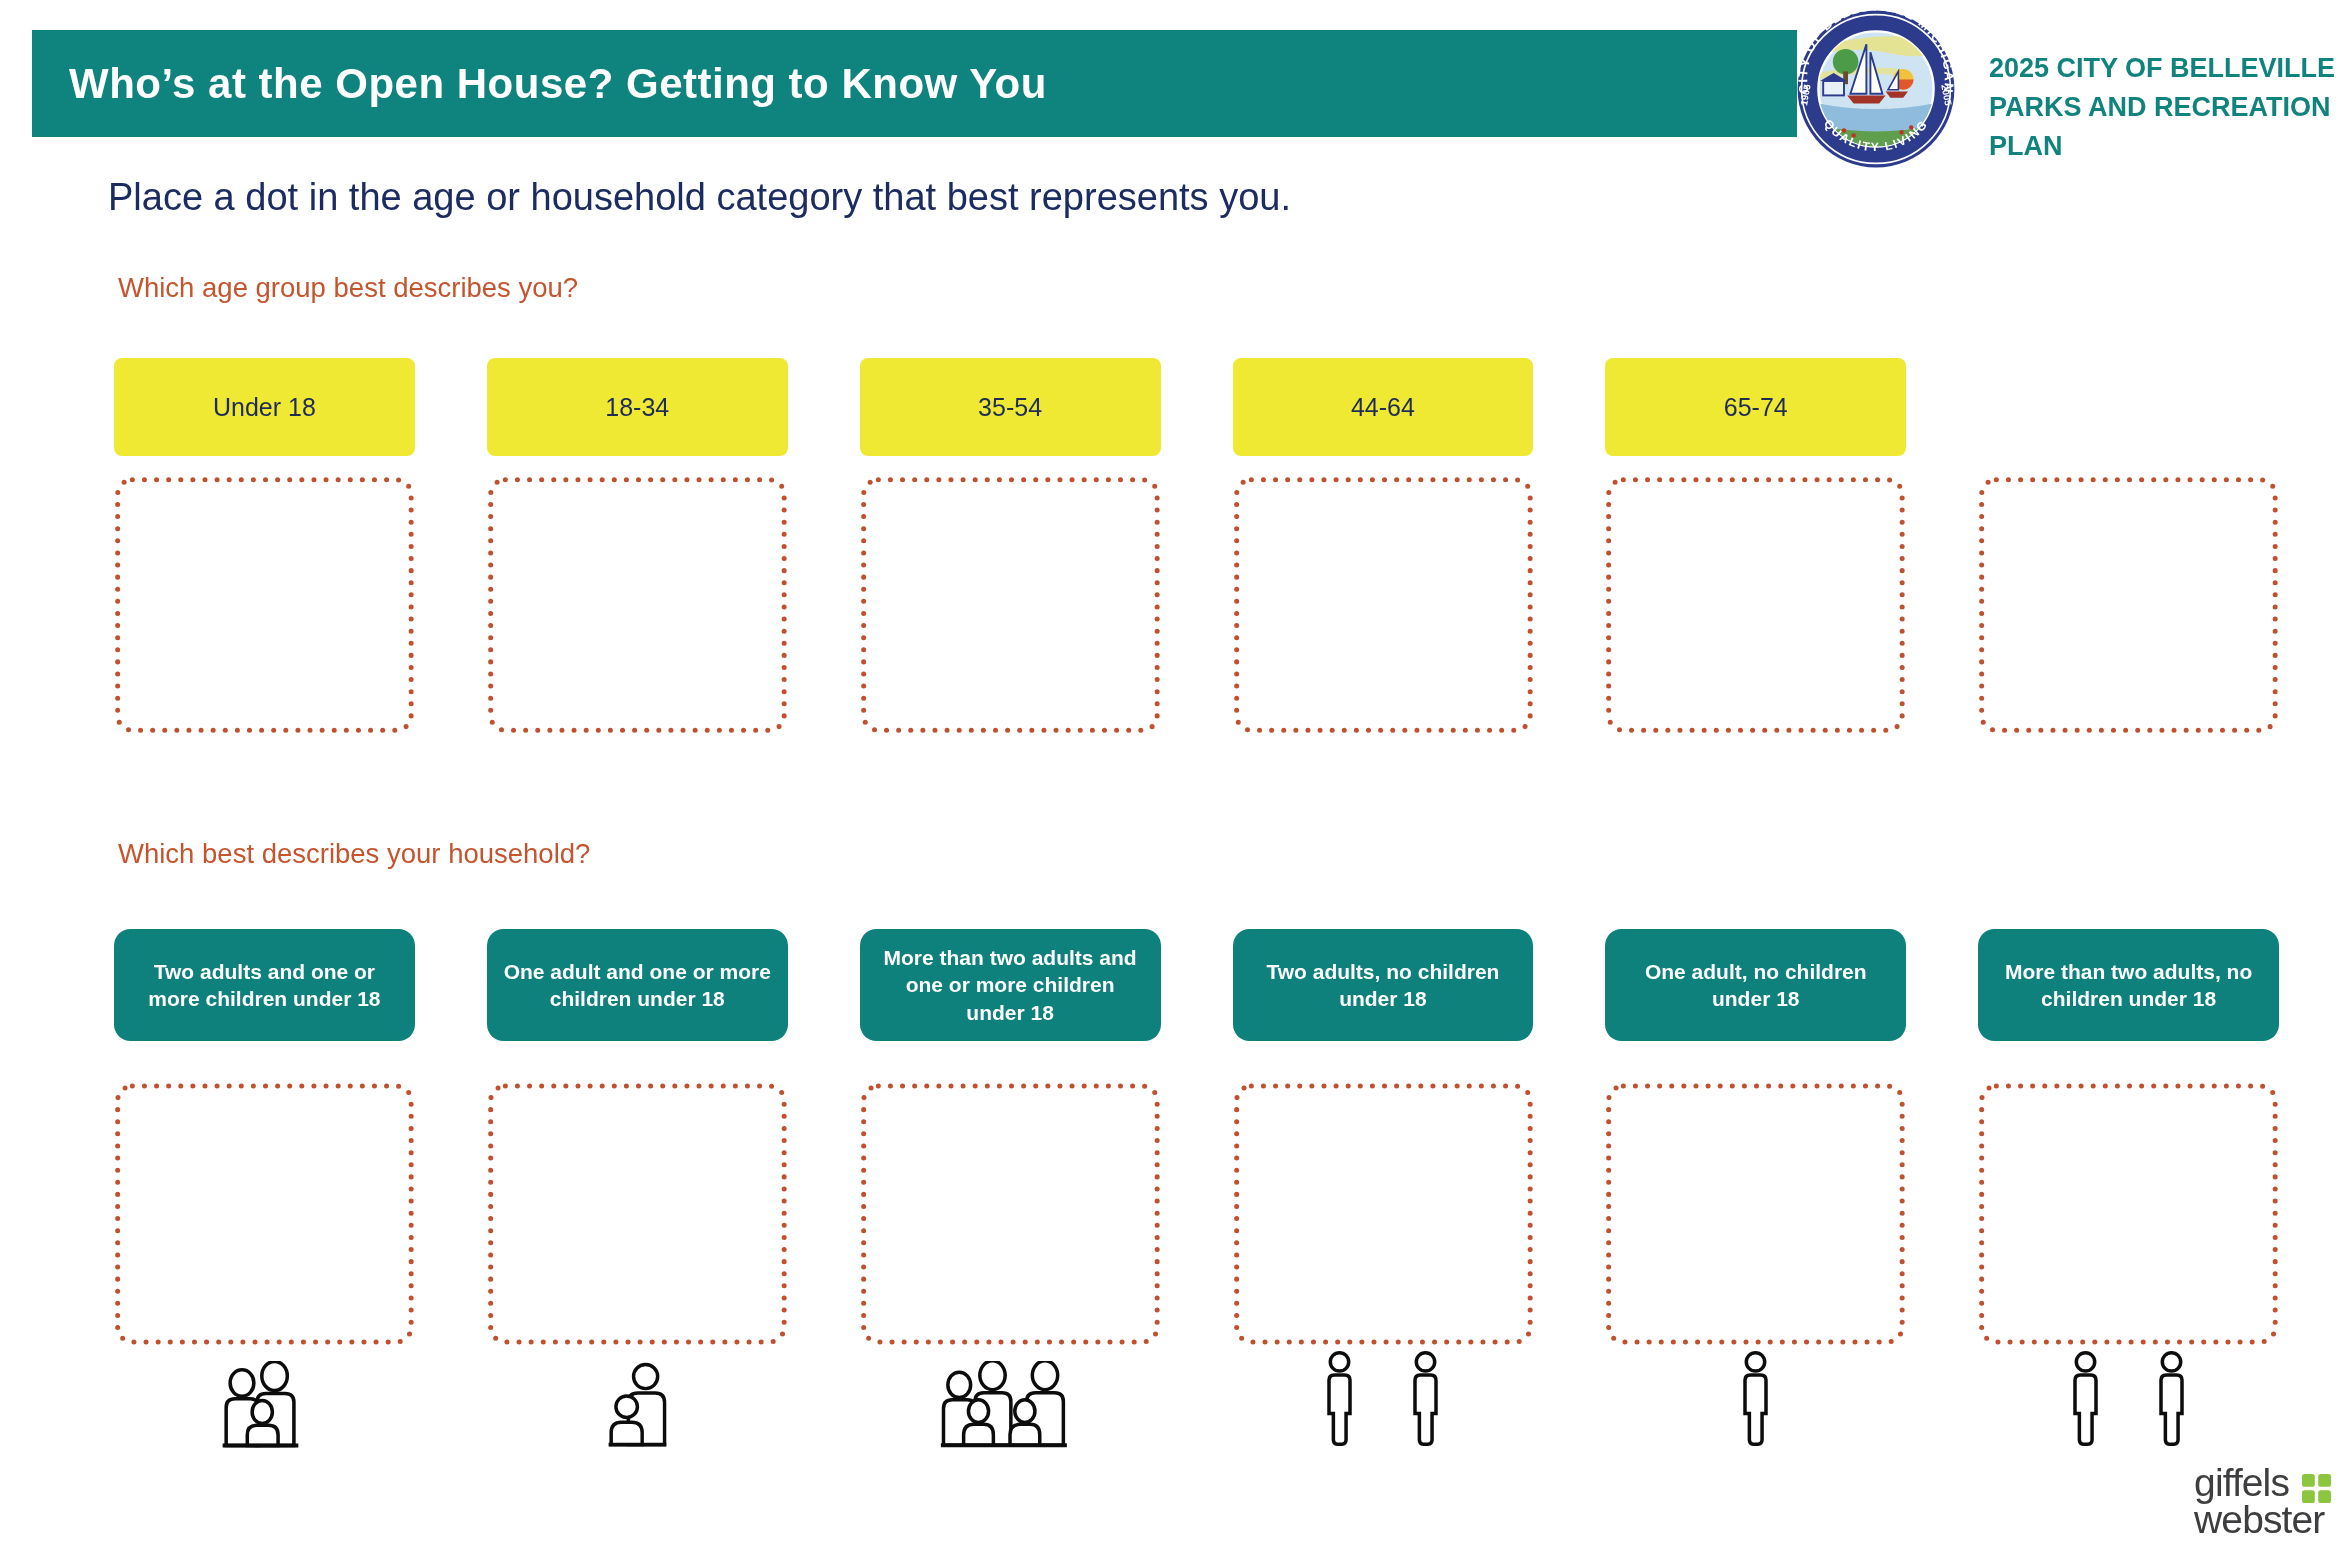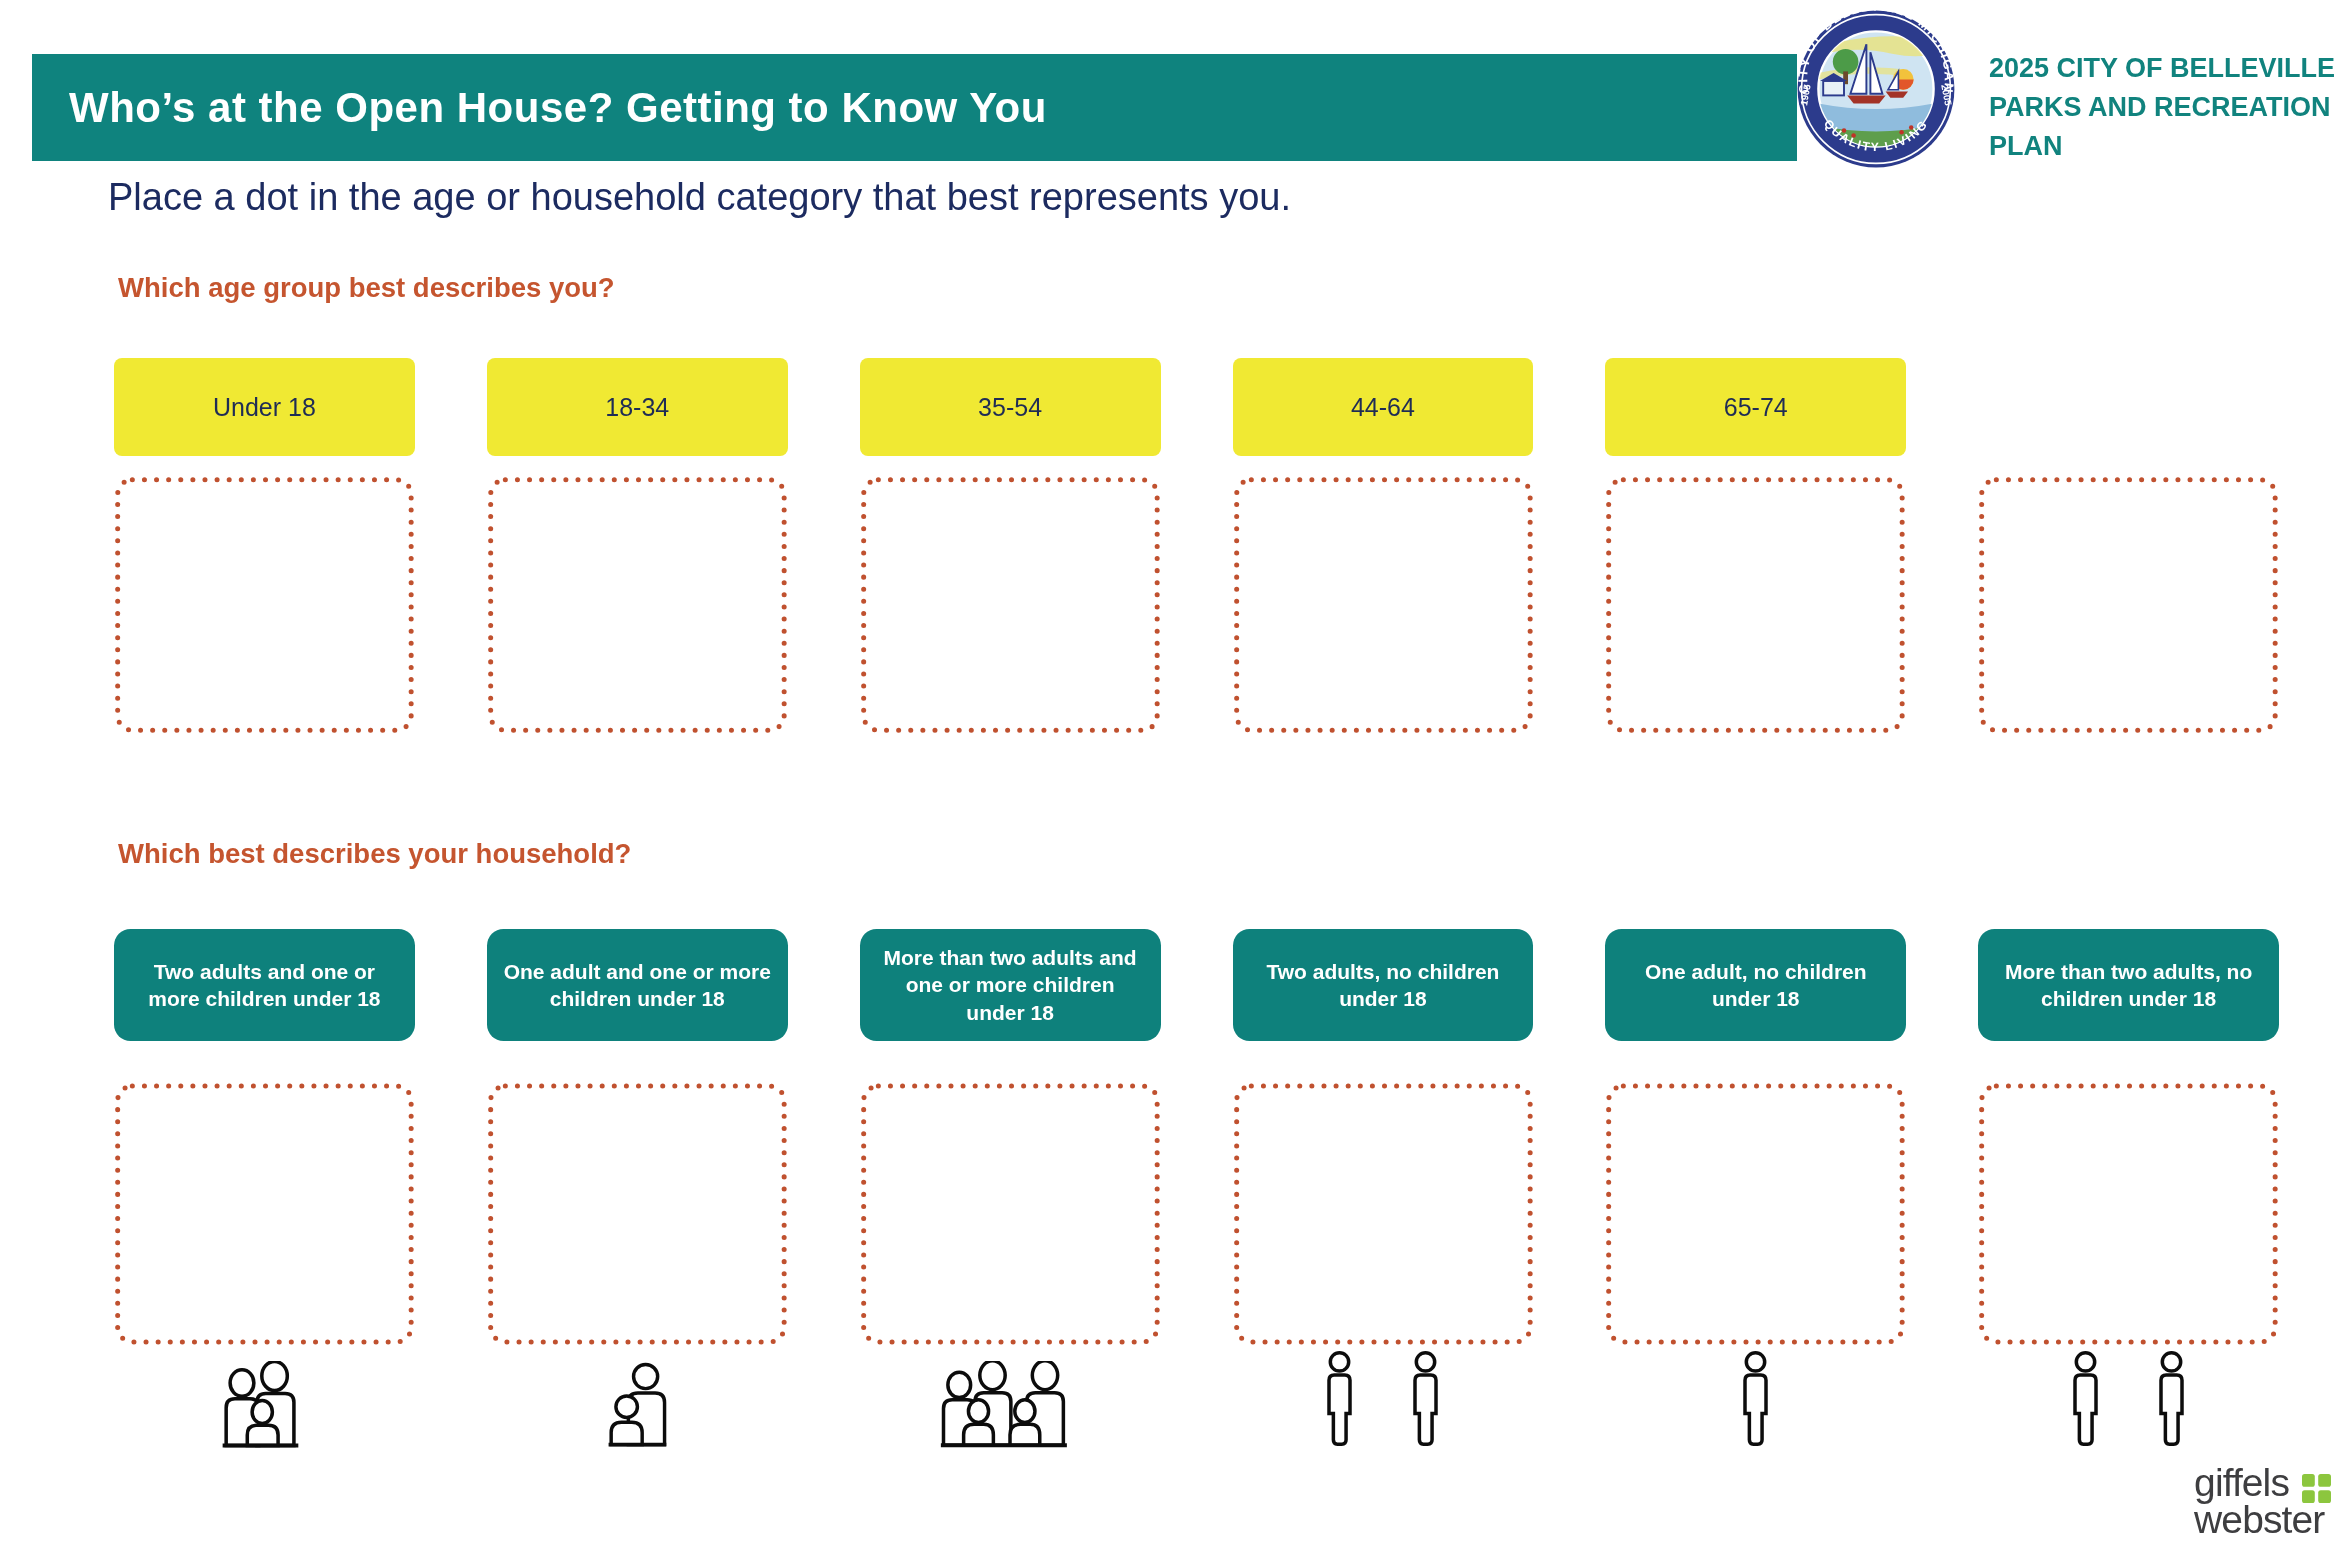--- a/index.html
+++ b/index.html
@@ -3,33 +3,33 @@
 <meta charset="utf-8">
 <style>
   html,body{margin:0;padding:0;}
   body{
     width:2351px;height:1567px;position:relative;background:#ffffff;
     font-family:"Liberation Sans", sans-serif;overflow:hidden;
   }
   
   .header-bar{
     position:absolute;left:32px;top:30px;width:1765px;height:107px;
-    background:#0F837E;display:flex;align-items:center;padding-left:37px;box-sizing:border-box;margin-top:24px;
+    background:#0F837E;display:flex;align-items:center;padding-left:37px;box-sizing:border-box;
   }
   .header-bar h1{
     margin:0;color:#ffffff;font-size:42px;font-weight:bold;letter-spacing:0.5px;
   }
   .header-right{position:absolute;left:1796px;top:9.2px;display:flex;}
   .seal{width:160px;height:160px;flex:0 0 auto;}
   .plan-text{
     margin:40px 0 0 33px;color:#11837E;font-size:27px;font-weight:bold;line-height:39px;white-space:nowrap;
   }
   
   .instruction{position:absolute;left:108px;top:176px;margin:0;color:#1C2B60;font-size:38px;font-weight:normal;}
-  .question{position:absolute;left:118px;margin:0;color:#C5552F;font-size:27.5px;font-weight:bold;}
+  .question{position:absolute;left:118px;margin:0;color:#C5552F;font-size:27.5px;font-weight:normal;}
   .q1{top:272px;}
   .q2{top:838px;}
   
   .grid{
     position:absolute;left:114px;right:72px;
     display:grid;grid-template-columns:repeat(6,1fr);column-gap:72px;
   }
   .age-buttons{top:358px;}
   .age-drops{top:476px;height:258px;}
   .hh-buttons{top:929px;}

